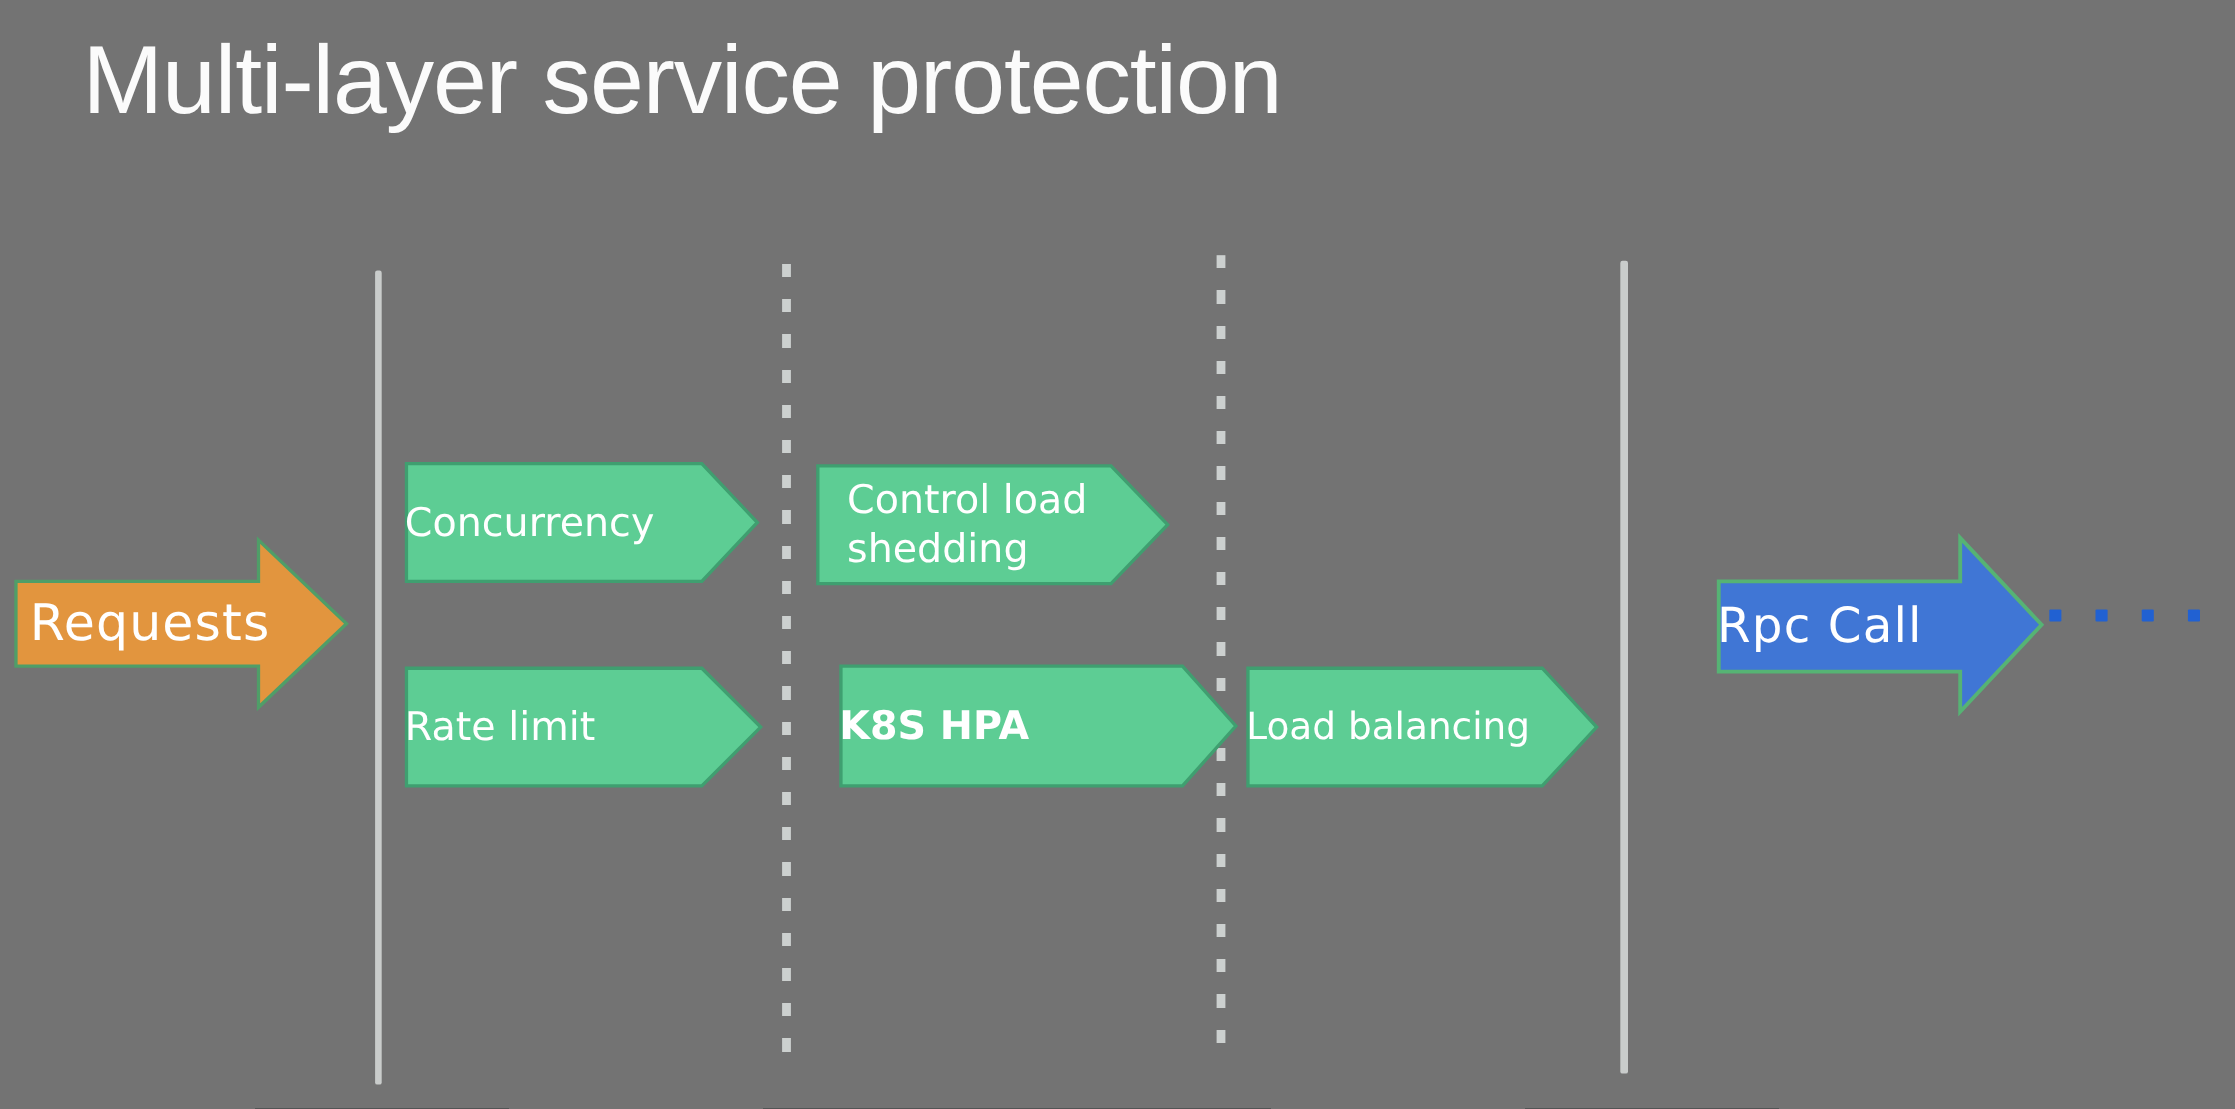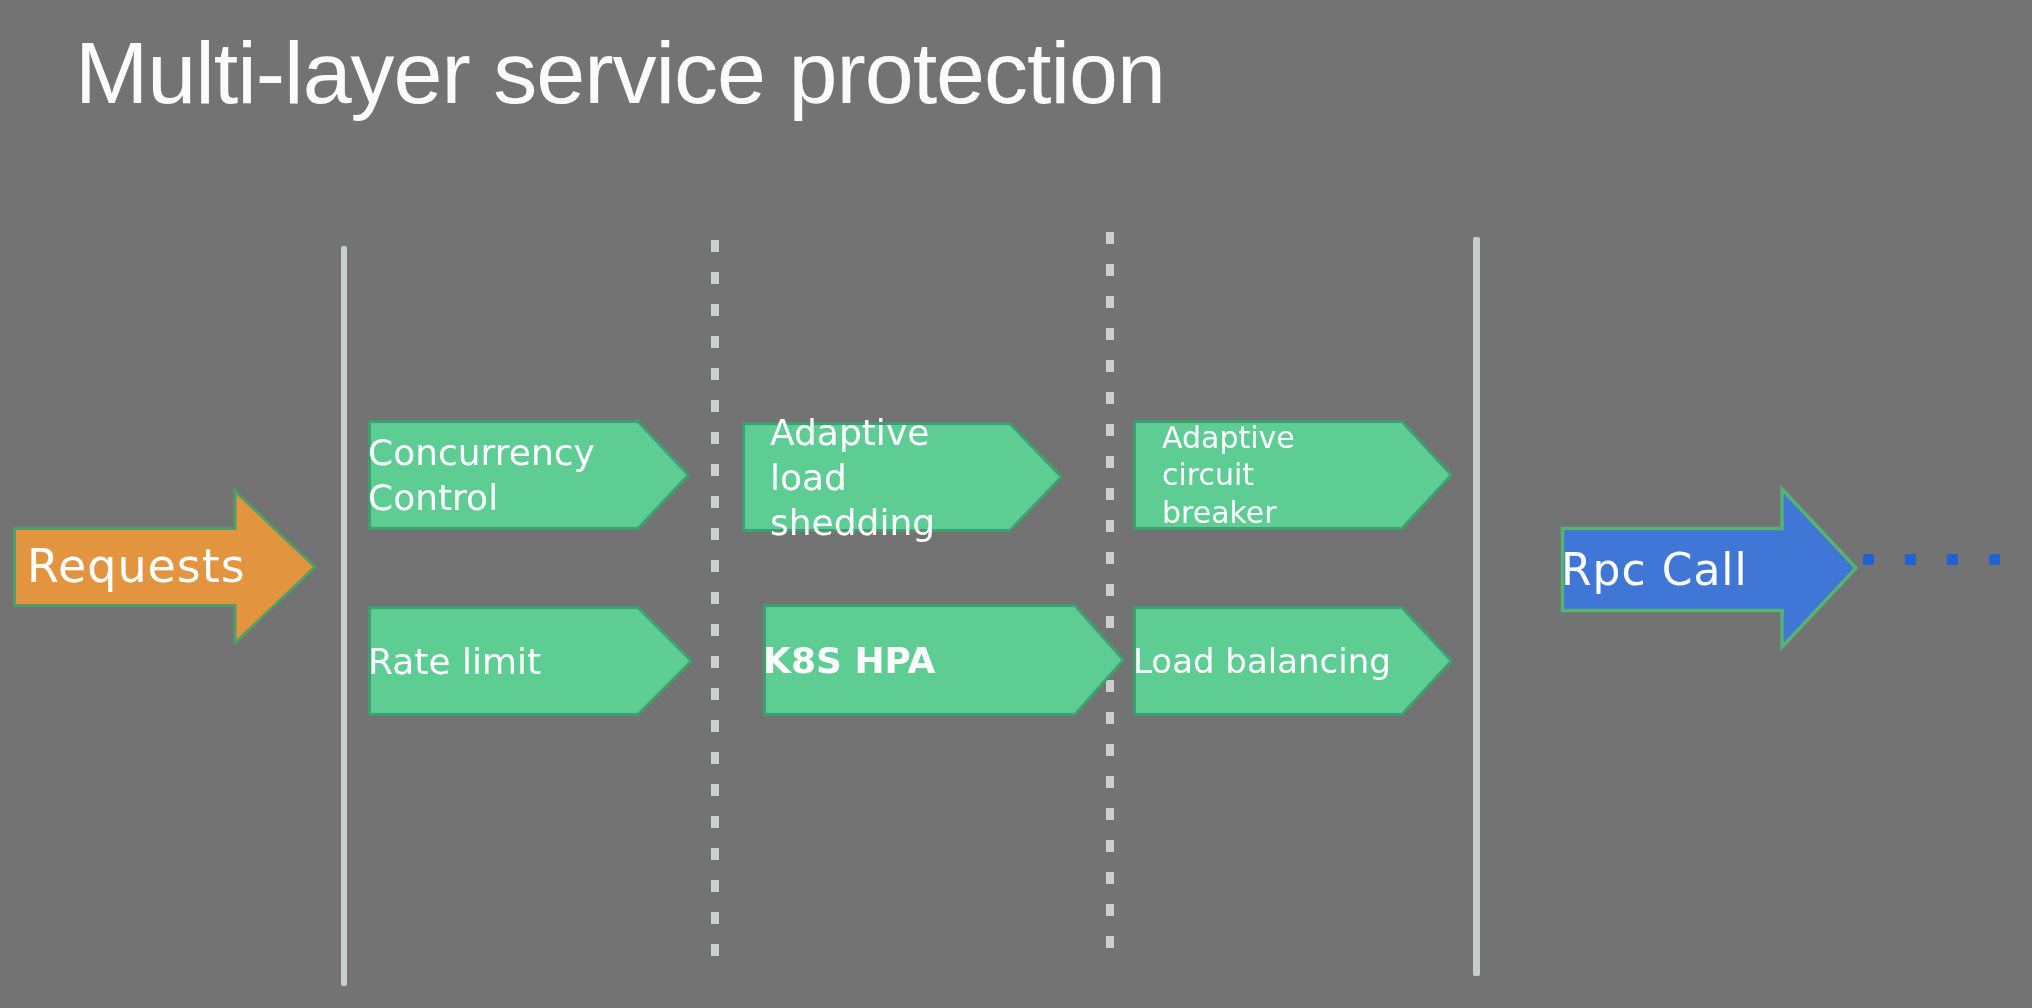--- a/index.html
+++ b/index.html
@@ -96,57 +96,47 @@
     </svg>
     <div class="shape-label arrow-label" style="left:0; top:38px; width:222px; height:80px;margin-left:14px;">Requests</div>
   </div>
 
   <div class="shape" style="left:368px; top:420px; width:322px; height:110px;">
     <svg width="322" height="110" viewBox="0 0 322 110">
       <polygon points="1.5,1.5 270,1.5 320.5,55 270,108.5 1.5,108.5" stroke="#3f9f70" stroke-width="3" fill="#5dcd94"></polygon>
     </svg>
     <div class="shape-label" style="padding-right:52px;">
       <span>Concurrency</span>
-      <span>Control</span>
     </div>
   </div>
 
   <div class="shape" style="left:368px; top:606px; width:325px; height:110px;">
     <svg width="325" height="110" viewBox="0 0 325 110">
       <polygon points="1.5,1.5 270,1.5 323.5,55 270,108.5 1.5,108.5" stroke="#3f9f70" stroke-width="3" fill="#5dcd94"></polygon>
     </svg>
     <div class="shape-label" style="padding-right:55px;">Rate limit</div>
   </div>
 
   <div class="shape" style="left:742px; top:422px; width:321px; height:110px;">
     <svg width="321" height="110" viewBox="0 0 321 110">
       <polygon points="1.5,1.5 268,1.5 319.5,55 268,108.5 1.5,108.5" stroke="#3f9f70" stroke-width="3" fill="#5dcd94"></polygon>
     </svg>
     <div class="shape-label align-left" style="padding-left:28px; padding-right:60px;">
-      <span>Adaptive load</span>
+      <span>Control load</span>
       <span>shedding</span>
     </div>
   </div>
 
   <div class="shape" style="left:763px; top:604px; width:362px; height:112px;font-weight:bold;">
     <svg width="362" height="112" viewBox="0 0 362 112">
       <polygon points="1.5,1.5 312,1.5 360.5,56 312,110.5 1.5,110.5" stroke="#3f9f70" stroke-width="3" fill="#5dcd94"></polygon>
     </svg>
     <div class="shape-label" style="padding-right:50px;">K8S HPA</div>
   </div>
 
-  <div class="shape" style="left:1133px; top:420px; width:320px; height:110px;">
-    <svg width="320" height="110" viewBox="0 0 320 110">
-      <polygon points="1.5,1.5 269,1.5 318.5,55 269,108.5 1.5,108.5" stroke="#3f9f70" stroke-width="3" fill="#5dcd94"></polygon>
-    </svg>
-    <div class="shape-label align-left label-small" style="padding-left:29px; padding-right:60px;">
-      <span>Adaptive circuit</span>
-      <span>breaker</span>
-    </div>
-  </div>
 
   <div class="shape" style="left:1133px; top:606px; width:320px; height:110px;">
     <svg width="320" height="110" viewBox="0 0 320 110">
       <polygon points="1.5,1.5 269,1.5 318.5,55 269,108.5 1.5,108.5" stroke="#3f9f70" stroke-width="3" fill="#5dcd94"></polygon>
     </svg>
     <div class="shape-label" style="padding-right:51px; font-size:34px;">Load balancing</div>
   </div>
 
   <div class="shape" style="left:1523px; top:487px; width:298px; height:162px;margin-left:38px;">
     <svg width="298" height="162" viewBox="0 0 298 162">

